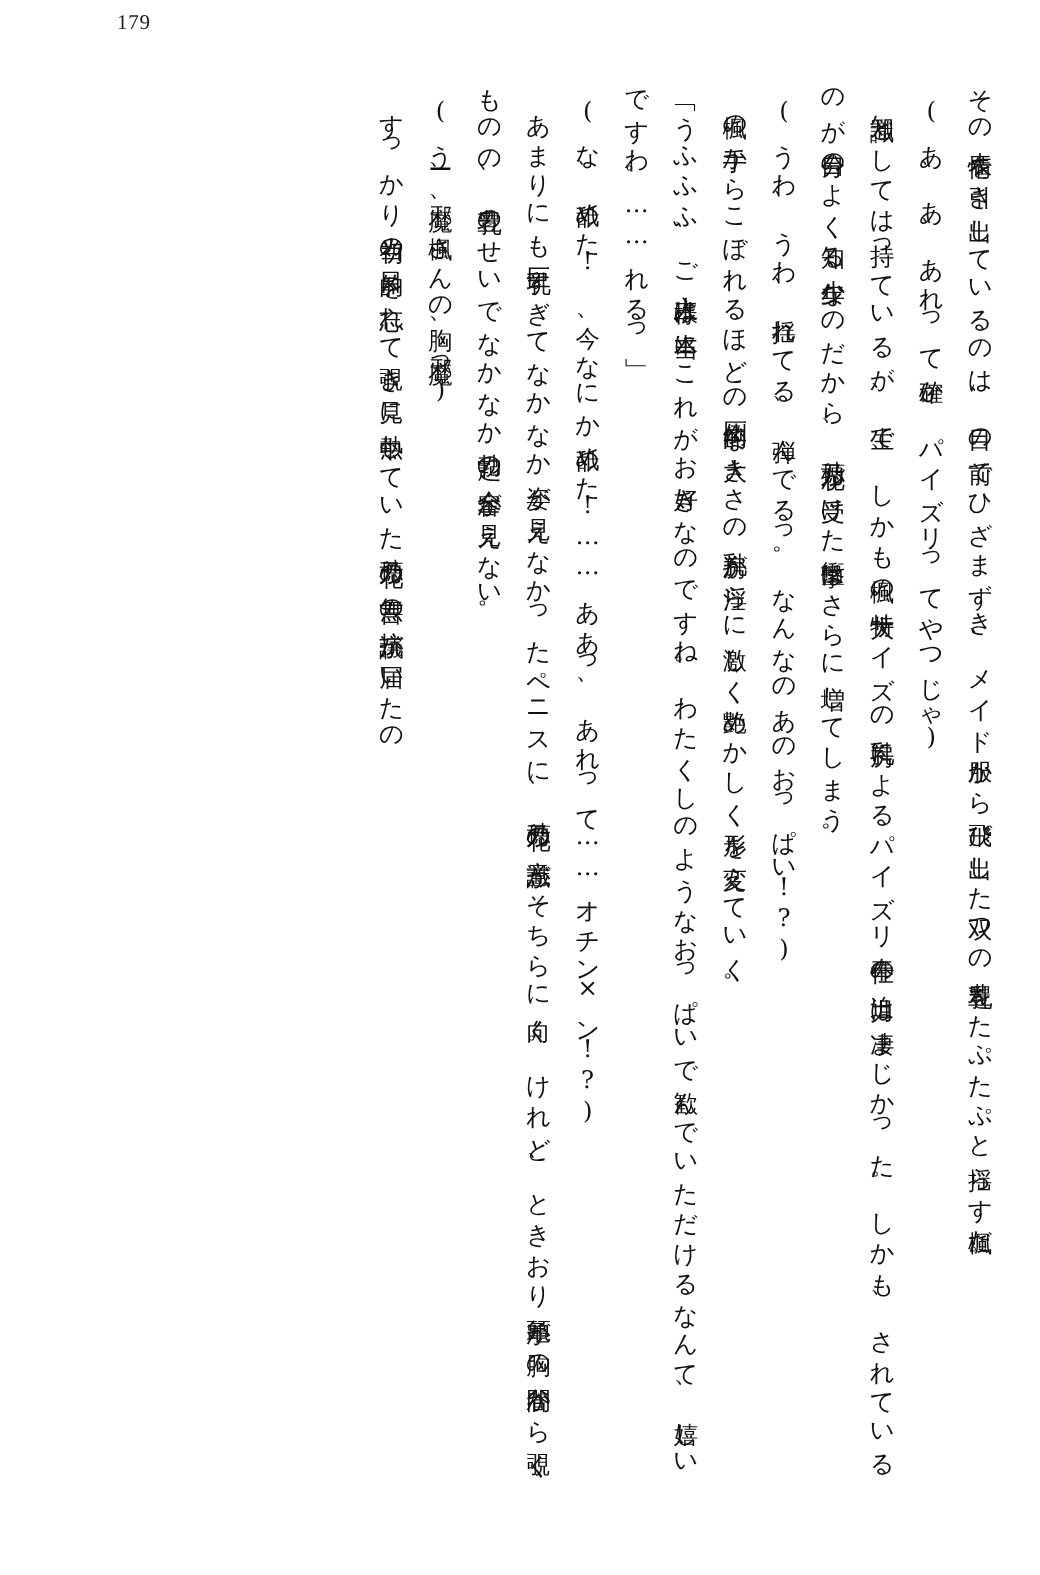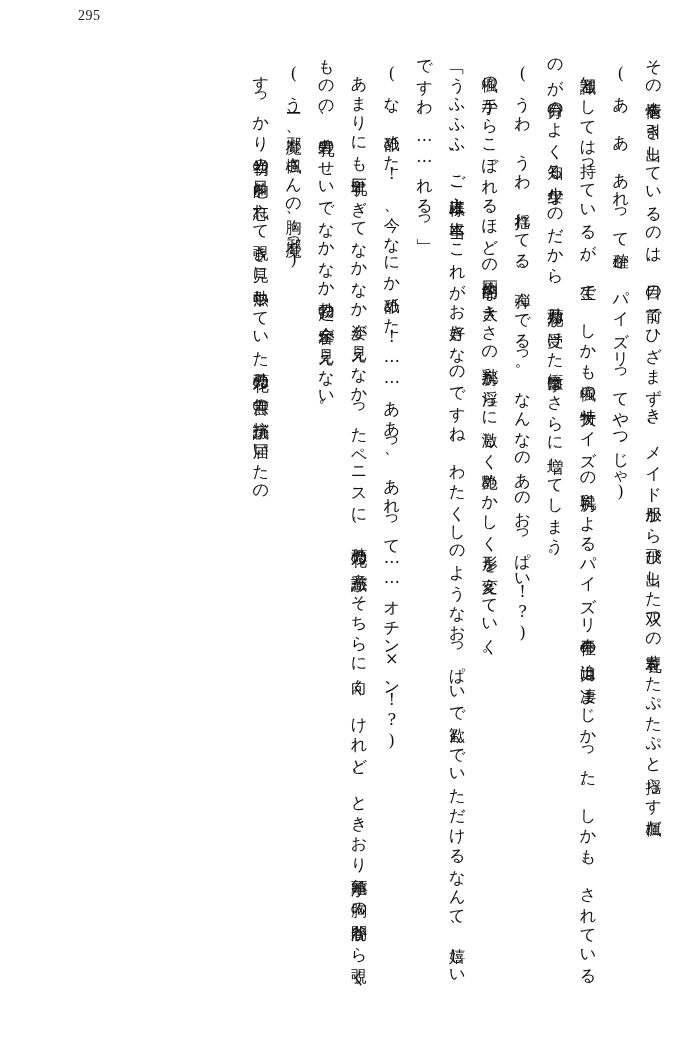--- a/index.html
+++ b/index.html
@@ -51,21 +51,21 @@
   }
   .body-text p.indent {
     text-indent: 1em;
   }
 </style>
 </head>
 <body>
 
 <div class="page">
 
-  <div class="page-number">295</div>
+  <div class="page-number">179</div>
 
   <div class="body-text">
     <p>その表情を引き出しているのは、目の前でひざまずき、メイド服から飛び出した双つの豊乳をたぷたぷと揺らす楓だ。</p>
     <p class="indent">(あ、あ、あれって確か、パイズリってやつじゃ)</p>
     <p class="indent">知識としては持っているが、生で、しかも楓の特大サイズの乳房によるパイズリ奉仕の迫力は凄まじかった。しかも、されているのが自分のよく知る少年なのだから、穂乃花が受けた衝撃はさらに増してしまう。</p>
     <p class="indent">(うわ、うわ、揺れてる、弾んでるっ。なんなのあのおっぱい!?)</p>
     <p class="indent">楓の手からこぼれるほどの圧倒的な大きさの乳房が淫らに激しく艶めかしく形を変えていく。</p>
     <p class="indent">「うふふふ、ご主人様は本当にこれがお好きなのですね。わたくしのようなおっぱいで歓んでいただけるなんて、嬉しいですわ。……れるっ」</p>
     <p class="indent">(な、舐めた! 今、なにか舐めた!……ああっ、あれって……オチン×ン!?)</p>
     <p class="indent">あまりにも巨乳すぎてなかなか姿が見えなかったペニスに、穂乃花の意識がそちらに向く。けれど、ときおり亀頭が胸の谷間から覗くものの、豊乳のせいでなかなか勃起の全容が見えない。</p>

